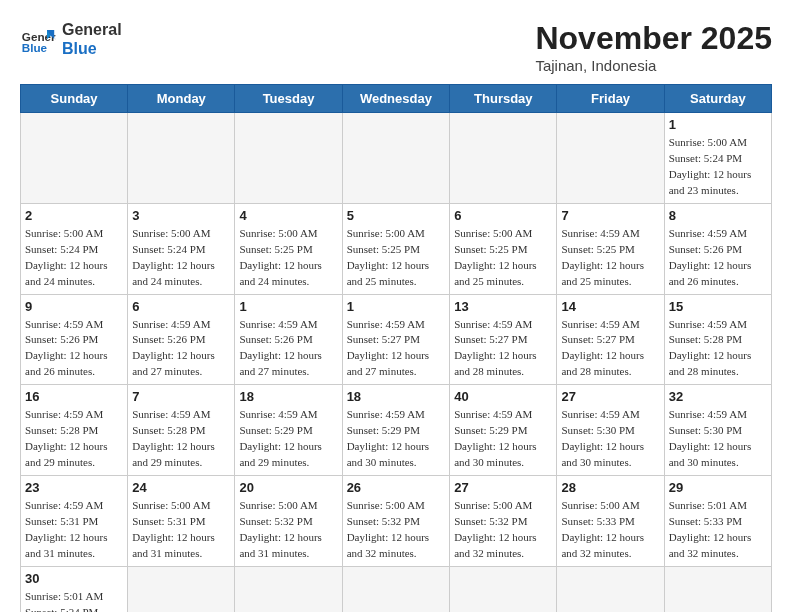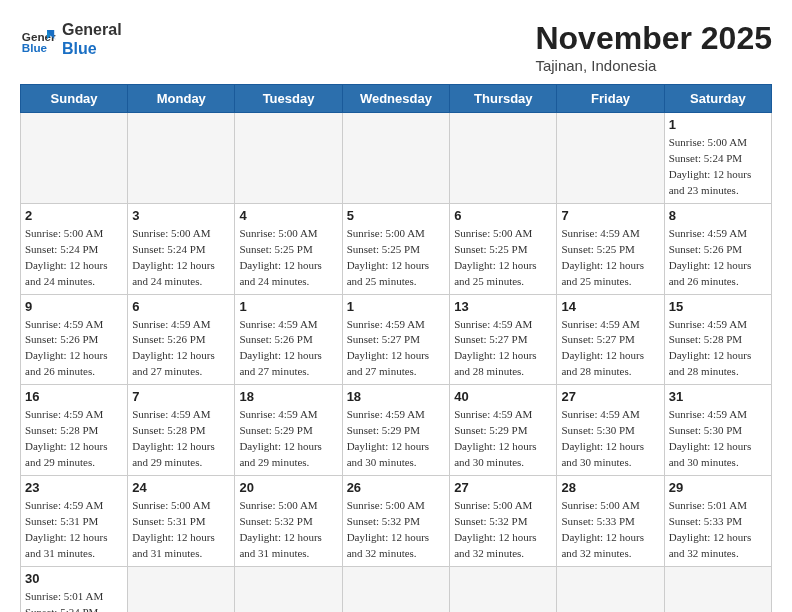--- a/index.html
+++ b/index.html
@@ -204,21 +204,21 @@
         </td>
         <td>
           <div class="day-number">40</div>
           <div class="day-info">Sunrise: 4:59 AM<br>Sunset: 5:29 PM<br>Daylight: 12 hours and 30 minutes.</div>
         </td>
         <td>
           <div class="day-number">27</div>
           <div class="day-info">Sunrise: 4:59 AM<br>Sunset: 5:30 PM<br>Daylight: 12 hours and 30 minutes.</div>
         </td>
         <td>
-          <div class="day-number">31</div>
+          <div class="day-number">32</div>
           <div class="day-info">Sunrise: 4:59 AM<br>Sunset: 5:30 PM<br>Daylight: 12 hours and 30 minutes.</div>
         </td>
       </tr>
       <tr>
         <td>
           <div class="day-number">23</div>
           <div class="day-info">Sunrise: 4:59 AM<br>Sunset: 5:31 PM<br>Daylight: 12 hours and 31 minutes.</div>
         </td>
         <td>
           <div class="day-number">24</div>

